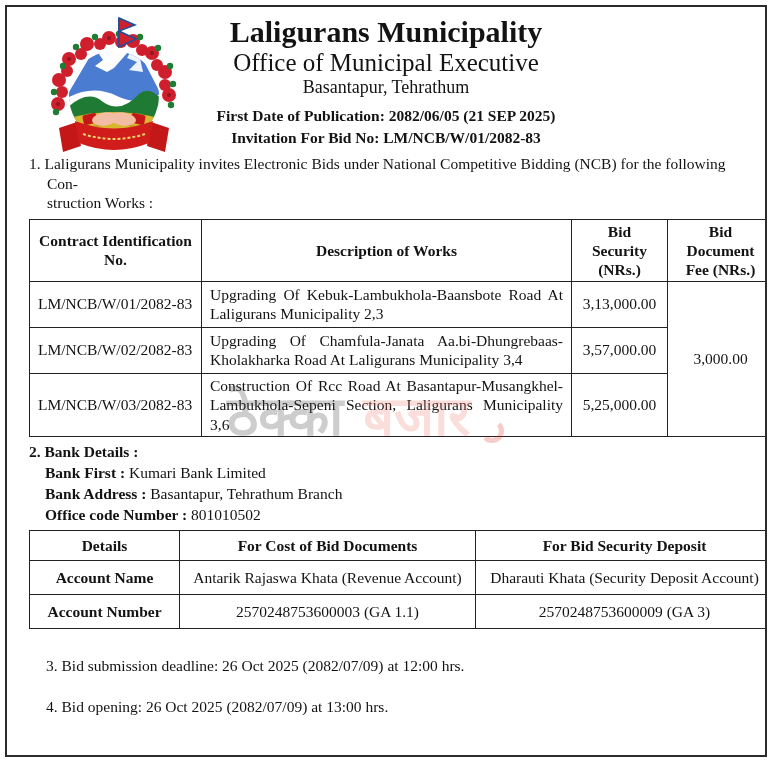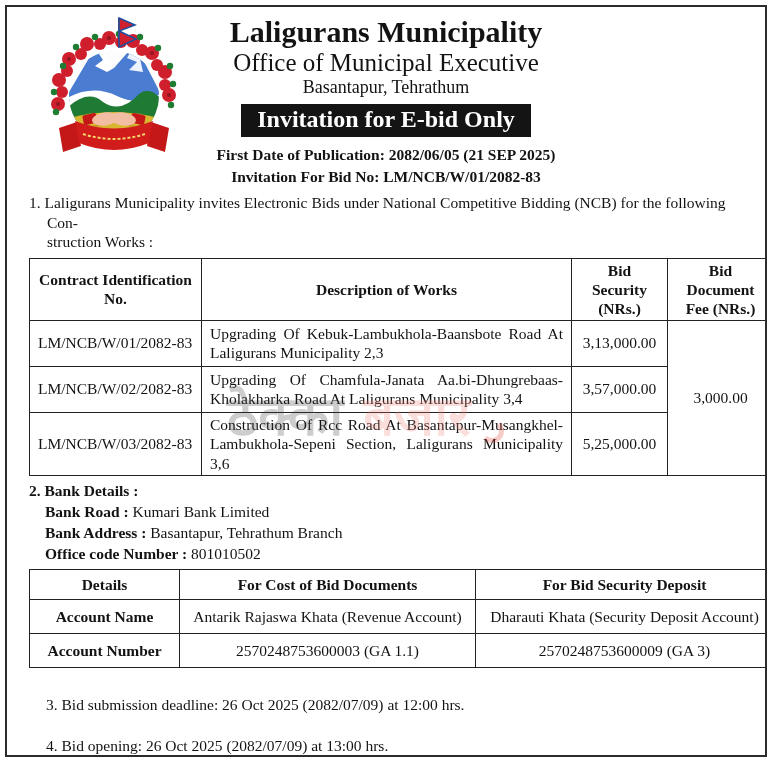--- a/index.html
+++ b/index.html
@@ -157,23 +157,20 @@
           <path d="M16,118 L34,112 L38,136 L20,142 Z" fill="#c41818"></path>
           <path d="M126,118 L108,112 L104,136 L122,142 Z" fill="#c41818"></path>
           <path d="M32,111 Q71,126 110,111 L106,133 Q71,147 36,133 Z" fill="#d11c1c"></path>
           <path d="M40,124 Q71,134 102,124" stroke="#f5d76e" stroke-width="2" fill="none" stroke-dasharray="3,2"></path>
         </g>
       </svg>
 
       <div class="muni">Laligurans Municipality</div>
       <div class="office">Office of Municipal Executive</div>
       <div class="addr">Basantapur, Tehrathum</div>
-      <div>
-        <span class="banner">Invitation for E-bid Only</span>
-      </div>
       <div class="pub">First Date of Publication: 2082/06/05 (21 SEP 2025)</div>
       <div class="bidno">Invitation For Bid No: LM/NCB/W/01/2082-83</div>
     </div>
 
     <div class="intro">1. Laligurans Municipality invites Electronic Bids under National Competitive Bidding (NCB) for the following Con-
 struction Works :</div>
 
     <table class="t1">
       <colgroup>
           <col style="width:172px">
@@ -203,21 +200,21 @@
         <td class="cid">LM/NCB/W/03/2082-83</td>
         <td class="desc">Construction Of Rcc Road At Basantapur-Musangkhel-Lambukhola-Sepeni Section, Laligurans Municipality 3,6</td>
         <td class="amt">5,25,000.00</td>
       </tr>
     </tbody>
       </table>
 
     <div class="bank">
       <div class="bh">2. Bank Details :</div>
       <div class="bi">
-        <span class="bl">Bank Road :</span>
+        <span class="bl">Bank First :</span>
         <span>Kumari Bank Limited</span>
       </div>
       <div class="bi">
         <span class="bl">Bank Address :</span>
         <span>Basantapur, Tehrathum Branch</span>
       </div>
       <div class="bi">
         <span class="bl">Office code Number :</span>
         <span>801010502</span>
       </div>

